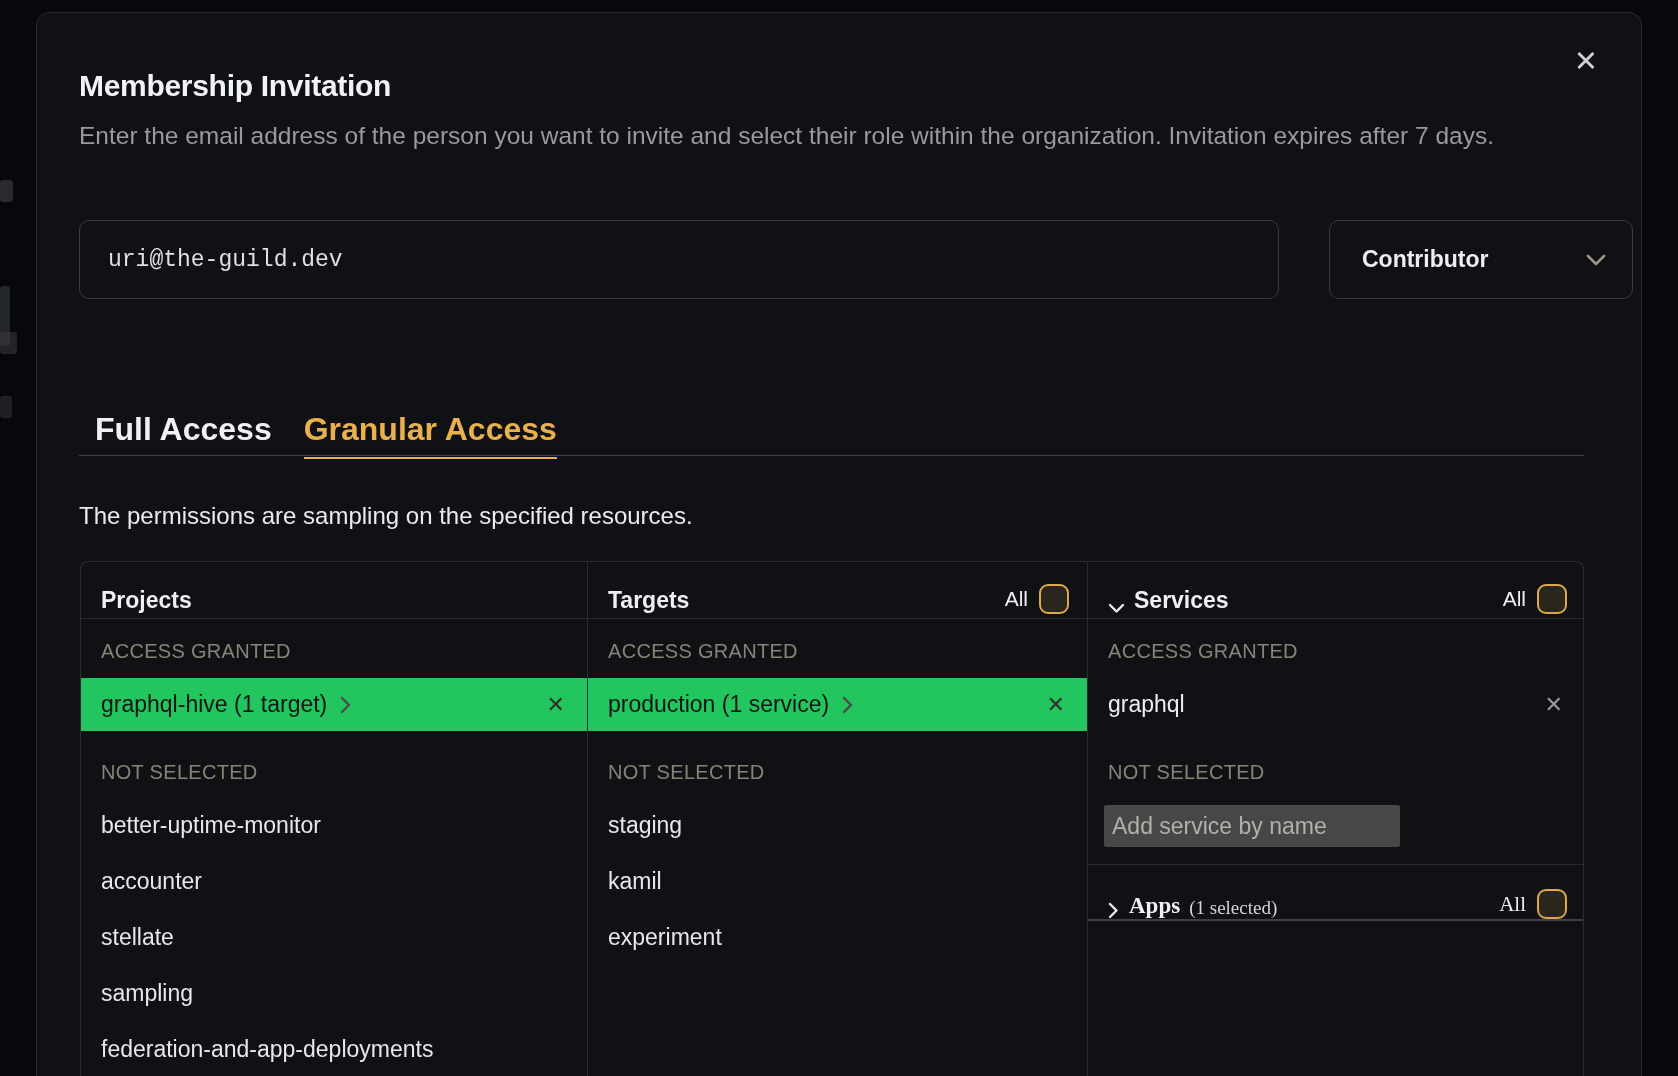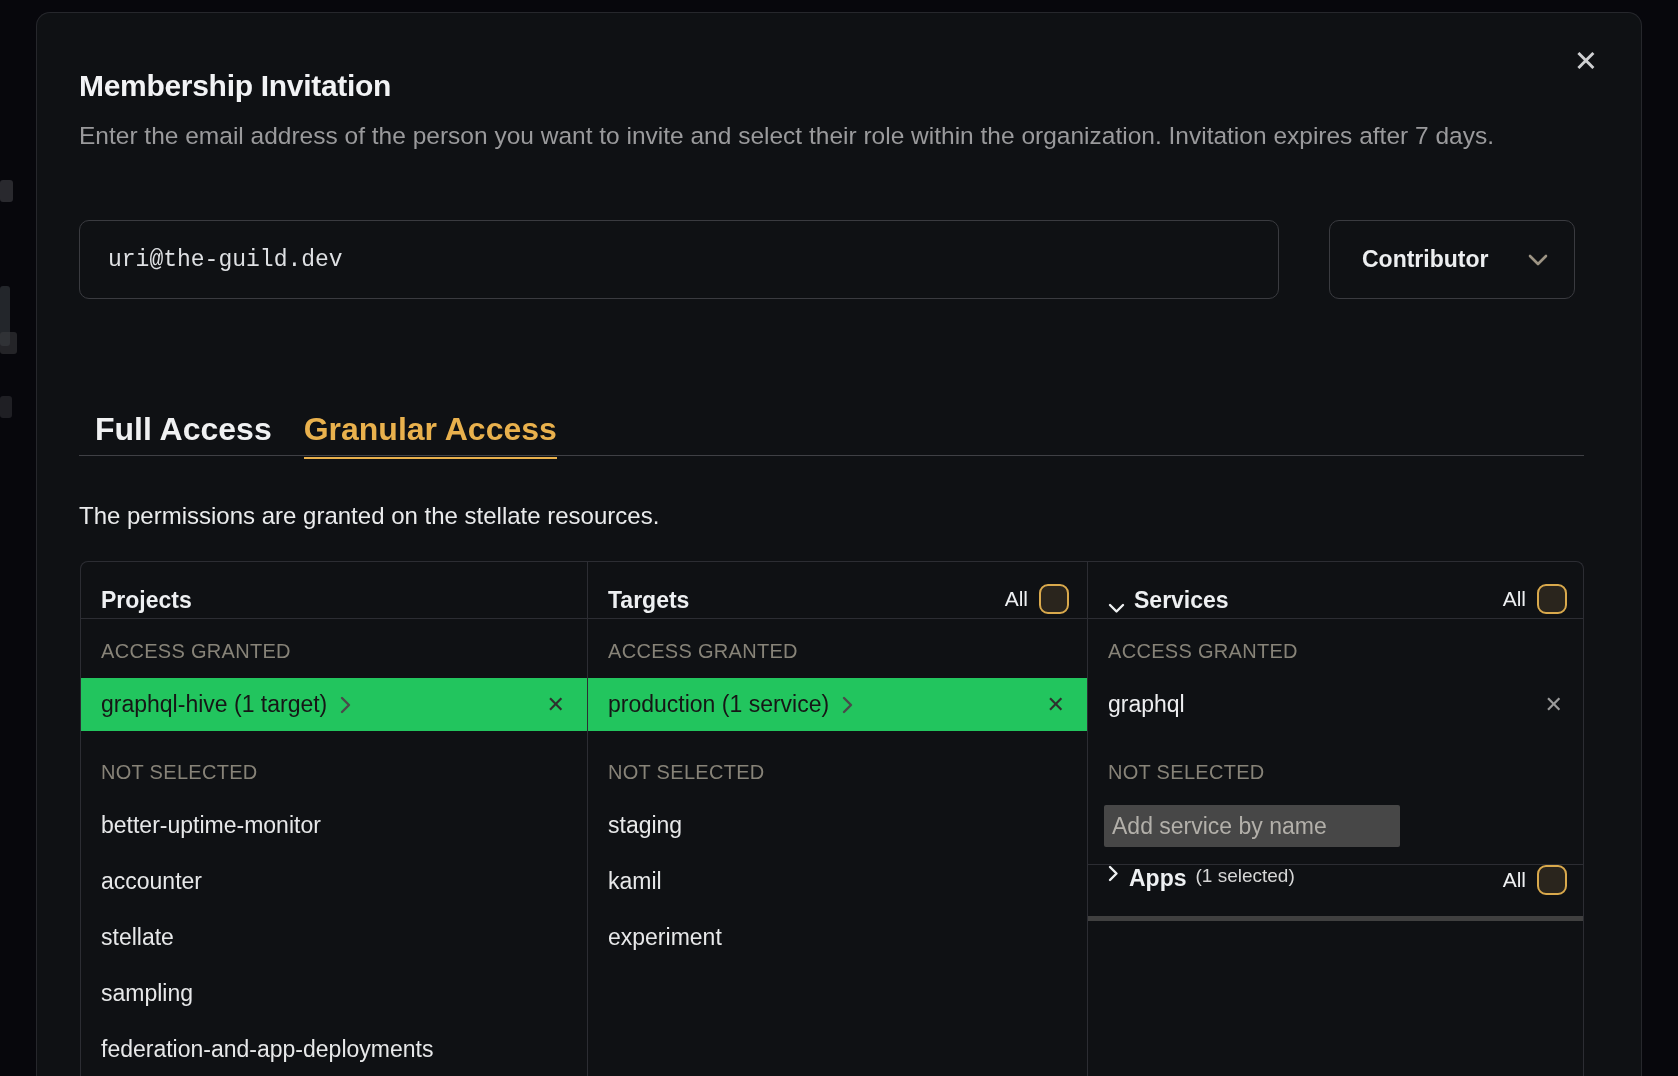--- a/index.html
+++ b/index.html
@@ -32,21 +32,21 @@
     position:absolute; left:42px; top:104px; width:1495px;
     font-size:24.5px; line-height:38px; color:#9a9a9c; font-weight:400;
   }
   .email-input {
     position:absolute; left:42px; top:207px; width:1200px; height:79px;
     background:transparent; border:1px solid #3a3b40; border-radius:10px;
     color:#dee0e3; font-size:23px; padding:0 28px;
     font-family:Liberation Mono, monospace; outline:none;
   }
   .role-select {
-    position:absolute; left:1292px; top:207px; width:246px; height:79px;
+    position:absolute; left:1292px; top:207px; width:304px; height:79px;
     border:1px solid #3a3b40; border-radius:10px;
     display:flex; align-items:center; padding:0 26px 0 32px;
     cursor:pointer;
   }
   .role-select .value { font-size:23px; font-weight:600; color:#eceef0; }
   .role-select svg { margin-left:auto; }
 
   .tabs { position:absolute; left:42px; top:402px; display:flex; }
   .tab { padding:0 16px; font-size:32px; font-weight:600; line-height:28px; cursor:pointer; }
   .tab.inactive { color:#f0f1f2; }
@@ -102,22 +102,22 @@
 
   .svc-input {
     display:block; margin:21px 0 0 16px; width:296px; height:42px;
     background:#474747; border:none; border-radius:2px;
     color:#b3b0aa; font-size:23px; padding:0 8px;
     font-family:"Liberation Sans", sans-serif; outline:none;
   }
   .svc-input::placeholder { color:#b3b0aa; opacity:1; }
   .svc-divider { margin-top:17px; border-top:1px solid #2c2d33; }
   .apps-row {
-    height:56px; border-bottom:5px solid #404040;
-    display:flex; align-items:flex-start; padding:0 18px 0 20px; cursor:pointer;
+    height:56px; border-bottom:2px solid #404040;
+    display:flex; align-items:flex-end; padding:0 18px 0 20px; cursor:pointer;font-family:Liberation Serif, serif;
   }
   .apps-row .hdr-chevron { margin-right:10px; display:flex; }
   .apps-label { font-size:23px; font-weight:700; color:#eef0f2; }
   .apps-count { margin-left:9px; font-size:19px; color:#d6d6d6; }
 </style>
 </head>
 <body>
 
 <div class="artifact" style="left:0;top:180px;width:13px;height:22px;background:#46464a;"></div>
 <div class="artifact" style="left:0;top:286px;width:10px;height:60px;background:#3a3f46;"></div>
@@ -145,21 +145,21 @@
       <span>Full Access</span>
       <span class="underline"></span>
     </div>
     <div class="tab active">
       <span>Granular Access</span>
       <span class="underline"></span>
     </div>
   </div>
   <div class="tabs-divider"></div>
 
-  <div class="note">The permissions are granted on the stellate resources.</div>
+  <div class="note">The permissions are sampling on the specified resources.</div>
 
   <div class="panel">
 
     <div class="col col-projects">
       <div class="col-header">
         <span>Projects</span>
       </div>
       <div class="sec-label">ACCESS GRANTED</div>
       <div class="granted-row light">
         <span>graphql-hive (1 target)</span>

